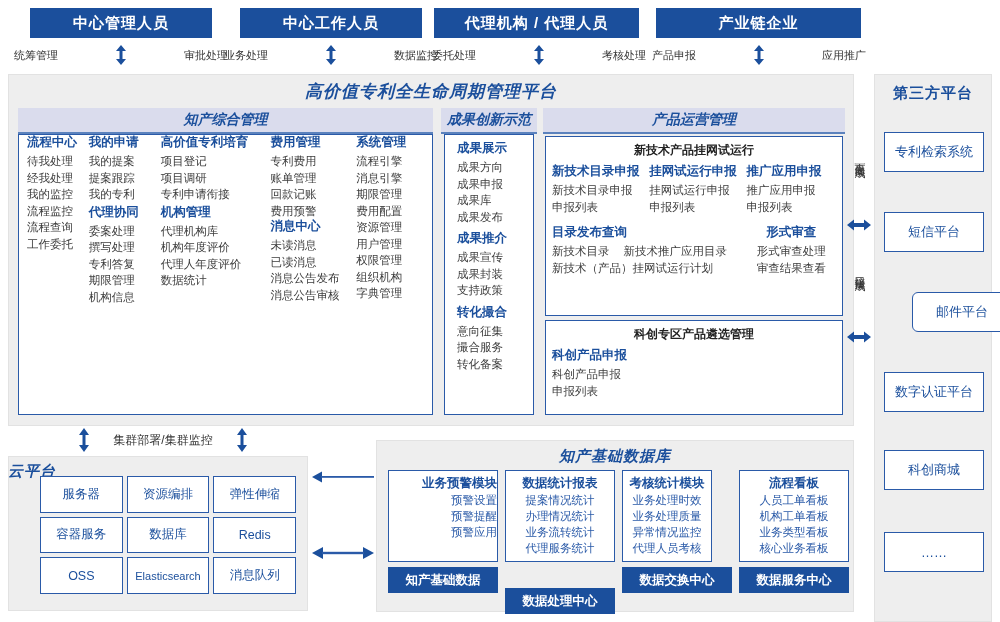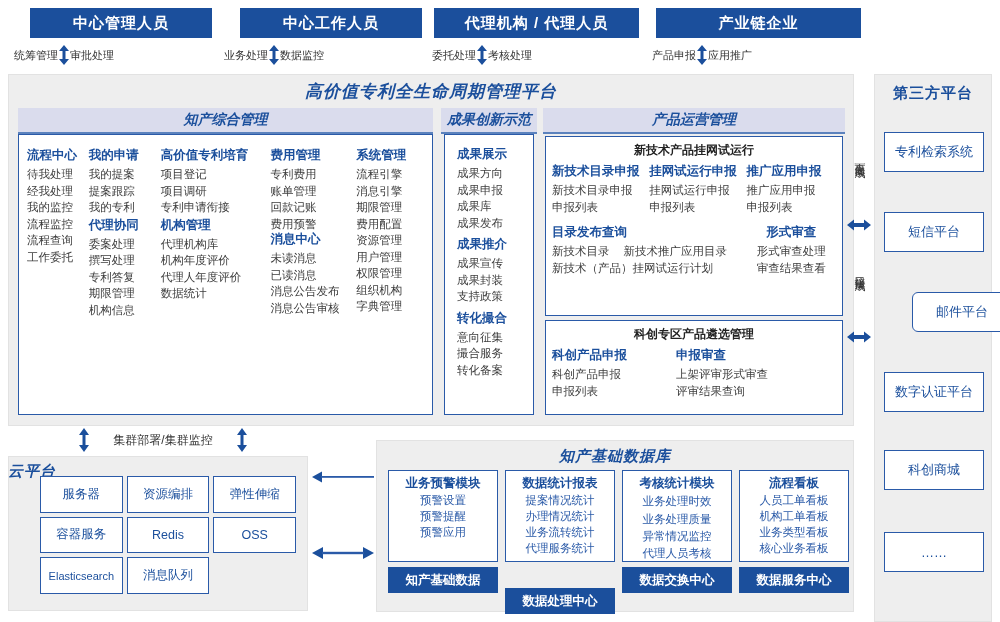--- a/index.html
+++ b/index.html
@@ -9,21 +9,21 @@
     color:#333;
   }
   .abs{position:absolute;box-sizing:border-box;}
 
   
   .role-bar{
     background:#1b4f9c;color:#fff;font-weight:bold;font-size:15px;
     display:flex;align-items:center;justify-content:center;letter-spacing:1px;
   }
   .role-sub{
-    display:flex;align-items:center;
+    display:flex;align-items:center;justify-content:space-between;
     font-size:11px;color:#333;
   }
   .role-sub span.lbl{flex:0 0 auto;}
   .arrow-v{
     width:12px;height:20px;flex:0 0 auto;display:flex;align-items:center;justify-content:center;
   }
   .arrow-v svg{display:block;}
 
   
   .panel-grey{background:#eeeeee;border:1px solid #e2e2e2;}
@@ -139,21 +139,21 @@
   </span>
   <span class="lbl">应用推广</span>
 </div>
 
 <div class="abs panel-grey" style="left:8px;top:74px;width:846px;height:352px;"></div>
 <div class="abs platform-title" style="left:8px;top:80px;width:846px;height:24px;line-height:24px;">高价值专利全生命周期管理平台</div>
 
 <div class="abs sect-head" style="left:18px;top:108px;width:415px;height:26px;">
   <span>知产综合管理</span>
 </div>
-<div class="abs sect-body" style="left:18px;top:134px;width:415px;height:281px;padding:13px 6px 0 8px;">
+<div class="abs sect-body" style="left:18px;top:134px;width:415px;height:281px;padding:0 6px 0 8px;">
   <div style="display:flex;gap:0;">
     <div class="col" style="width:62px;">
       <div class="grp-title">流程中心</div>
       <div class="grp-item">待我处理</div>
       <div class="grp-item">经我处理</div>
       <div class="grp-item">我的监控</div>
       <div class="grp-item">流程监控</div>
       <div class="grp-item">流程查询</div>
       <div class="grp-item">工作委托</div>
     </div>
@@ -203,21 +203,21 @@
       <div class="grp-item">权限管理</div>
       <div class="grp-item">组织机构</div>
       <div class="grp-item">字典管理</div>
     </div>
   </div>
 </div>
 
 <div class="abs sect-head" style="left:441px;top:108px;width:96px;height:26px;">
   <span>成果创新示范</span>
 </div>
-<div class="abs sect-body" style="left:444px;top:134px;width:90px;height:281px;padding:12px 0 0 12px;">
+<div class="abs sect-body" style="left:444px;top:134px;width:90px;height:281px;padding:6px 0 0 12px;">
   <div class="grp-title">成果展示</div>
   <div class="grp-item">成果方向</div>
   <div class="grp-item">成果申报</div>
   <div class="grp-item">成果库</div>
   <div class="grp-item">成果发布</div>
   <div class="grp-title" style="margin-top:6px;">成果推介</div>
   <div class="grp-item">成果宣传</div>
   <div class="grp-item">成果封装</div>
   <div class="grp-item">支持政策</div>
   <div class="grp-title" style="margin-top:6px;">转化撮合</div>
@@ -267,25 +267,20 @@
 </div>
 
 <div class="abs subbox" style="left:545px;top:320px;width:298px;height:95px;padding:5px 6px;">
   <div class="subbox-title">科创专区产品遴选管理</div>
   <div style="display:flex;margin-top:5px;">
     <div class="col" style="width:124px;">
       <div class="grp-title">科创产品申报</div>
       <div class="grp-item">科创产品申报</div>
       <div class="grp-item">申报列表</div>
     </div>
-    <div class="col" style="width:160px;">
-      <div class="grp-title">申报审查</div>
-      <div class="grp-item">上架评审形式审查</div>
-      <div class="grp-item">评审结果查询</div>
-    </div>
   </div>
 </div>
 
 <div class="abs vtext" style="left:852px;top:155px;width:14px;height:56px;">页面集成</div>
 <div class="abs" style="left:847px;top:218px;width:24px;height:14px;">
   <svg width="24" height="14" viewBox="0 0 24 14">
       <path d="M0 7 L7 1.5 L7 5 L17 5 L17 1.5 L24 7 L17 12.5 L17 9 L7 9 L7 12.5 Z" fill="#1b4f9c"></path>
     </svg>
 </div>
 <div class="abs vtext" style="left:852px;top:268px;width:14px;height:56px;">接口集成</div>
@@ -335,20 +330,23 @@
       <span>服务器</span>
     </div>
   <div class="cloud-cell">
       <span>资源编排</span>
     </div>
   <div class="cloud-cell">
       <span>弹性伸缩</span>
     </div>
   <div class="cloud-cell">
       <span>容器服务</span>
+    </div>
+  <div class="cloud-cell">
+      <span>数据库</span>
     </div>
   <div class="cloud-cell">
       <span>Redis</span>
     </div>
   <div class="cloud-cell">
       <span>OSS</span>
     </div>
   <div class="cloud-cell" style="font-size:11px;">
       <span>Elasticsearch</span>
     </div>
@@ -367,42 +365,42 @@
   <svg width="62" height="14" viewBox="0 0 62 14">
       <path d="M0 7 L11 1 L11 13 Z" fill="#1b4f9c"></path>
       <path d="M62 7 L51 1 L51 13 Z" fill="#1b4f9c"></path>
       <rect x="10" y="5.8" width="42" height="2.4" fill="#2a5aa8"></rect>
     </svg>
 </div>
 
 <div class="abs panel-grey" style="left:376px;top:440px;width:478px;height:172px;"></div>
 <div class="abs db-title" style="left:376px;top:445px;width:478px;height:22px;line-height:22px;">知产基础数据库</div>
 
-<div class="abs db-col" style="left:388px;top:470px;width:110px;height:92px;">
+<div class="abs db-col" style="left:388px;top:470px;width:110px;height:92px;align-items:flex-end;">
   <div class="db-col-h">业务预警模块</div>
   <div class="db-col-i">预警设置</div>
   <div class="db-col-i">预警提醒</div>
   <div class="db-col-i">预警应用</div>
 </div>
 <div class="abs db-foot" style="left:388px;top:567px;width:110px;height:26px;">
   <span>知产基础数据</span>
 </div>
 
 <div class="abs db-col" style="left:505px;top:470px;width:110px;height:92px;">
   <div class="db-col-h">数据统计报表</div>
   <div class="db-col-i">提案情况统计</div>
   <div class="db-col-i">办理情况统计</div>
   <div class="db-col-i">业务流转统计</div>
   <div class="db-col-i">代理服务统计</div>
 </div>
 <div class="abs db-foot" style="left:505px;top:567px;width:110px;height:26px;margin-top:21px;">
   <span>数据处理中心</span>
 </div>
 
-<div class="abs db-col" style="left:622px;top:470px;width:110px;height:92px;justify-content:space-between;">
+<div class="abs db-col" style="left:622px;top:470px;width:90px;height:92px;">
   <div class="db-col-h">考核统计模块</div>
   <div class="db-col-i">业务处理时效</div>
   <div class="db-col-i">业务处理质量</div>
   <div class="db-col-i">异常情况监控</div>
   <div class="db-col-i">代理人员考核</div>
 </div>
 <div class="abs db-foot" style="left:622px;top:567px;width:110px;height:26px;">
   <span>数据交换中心</span>
 </div>
 

